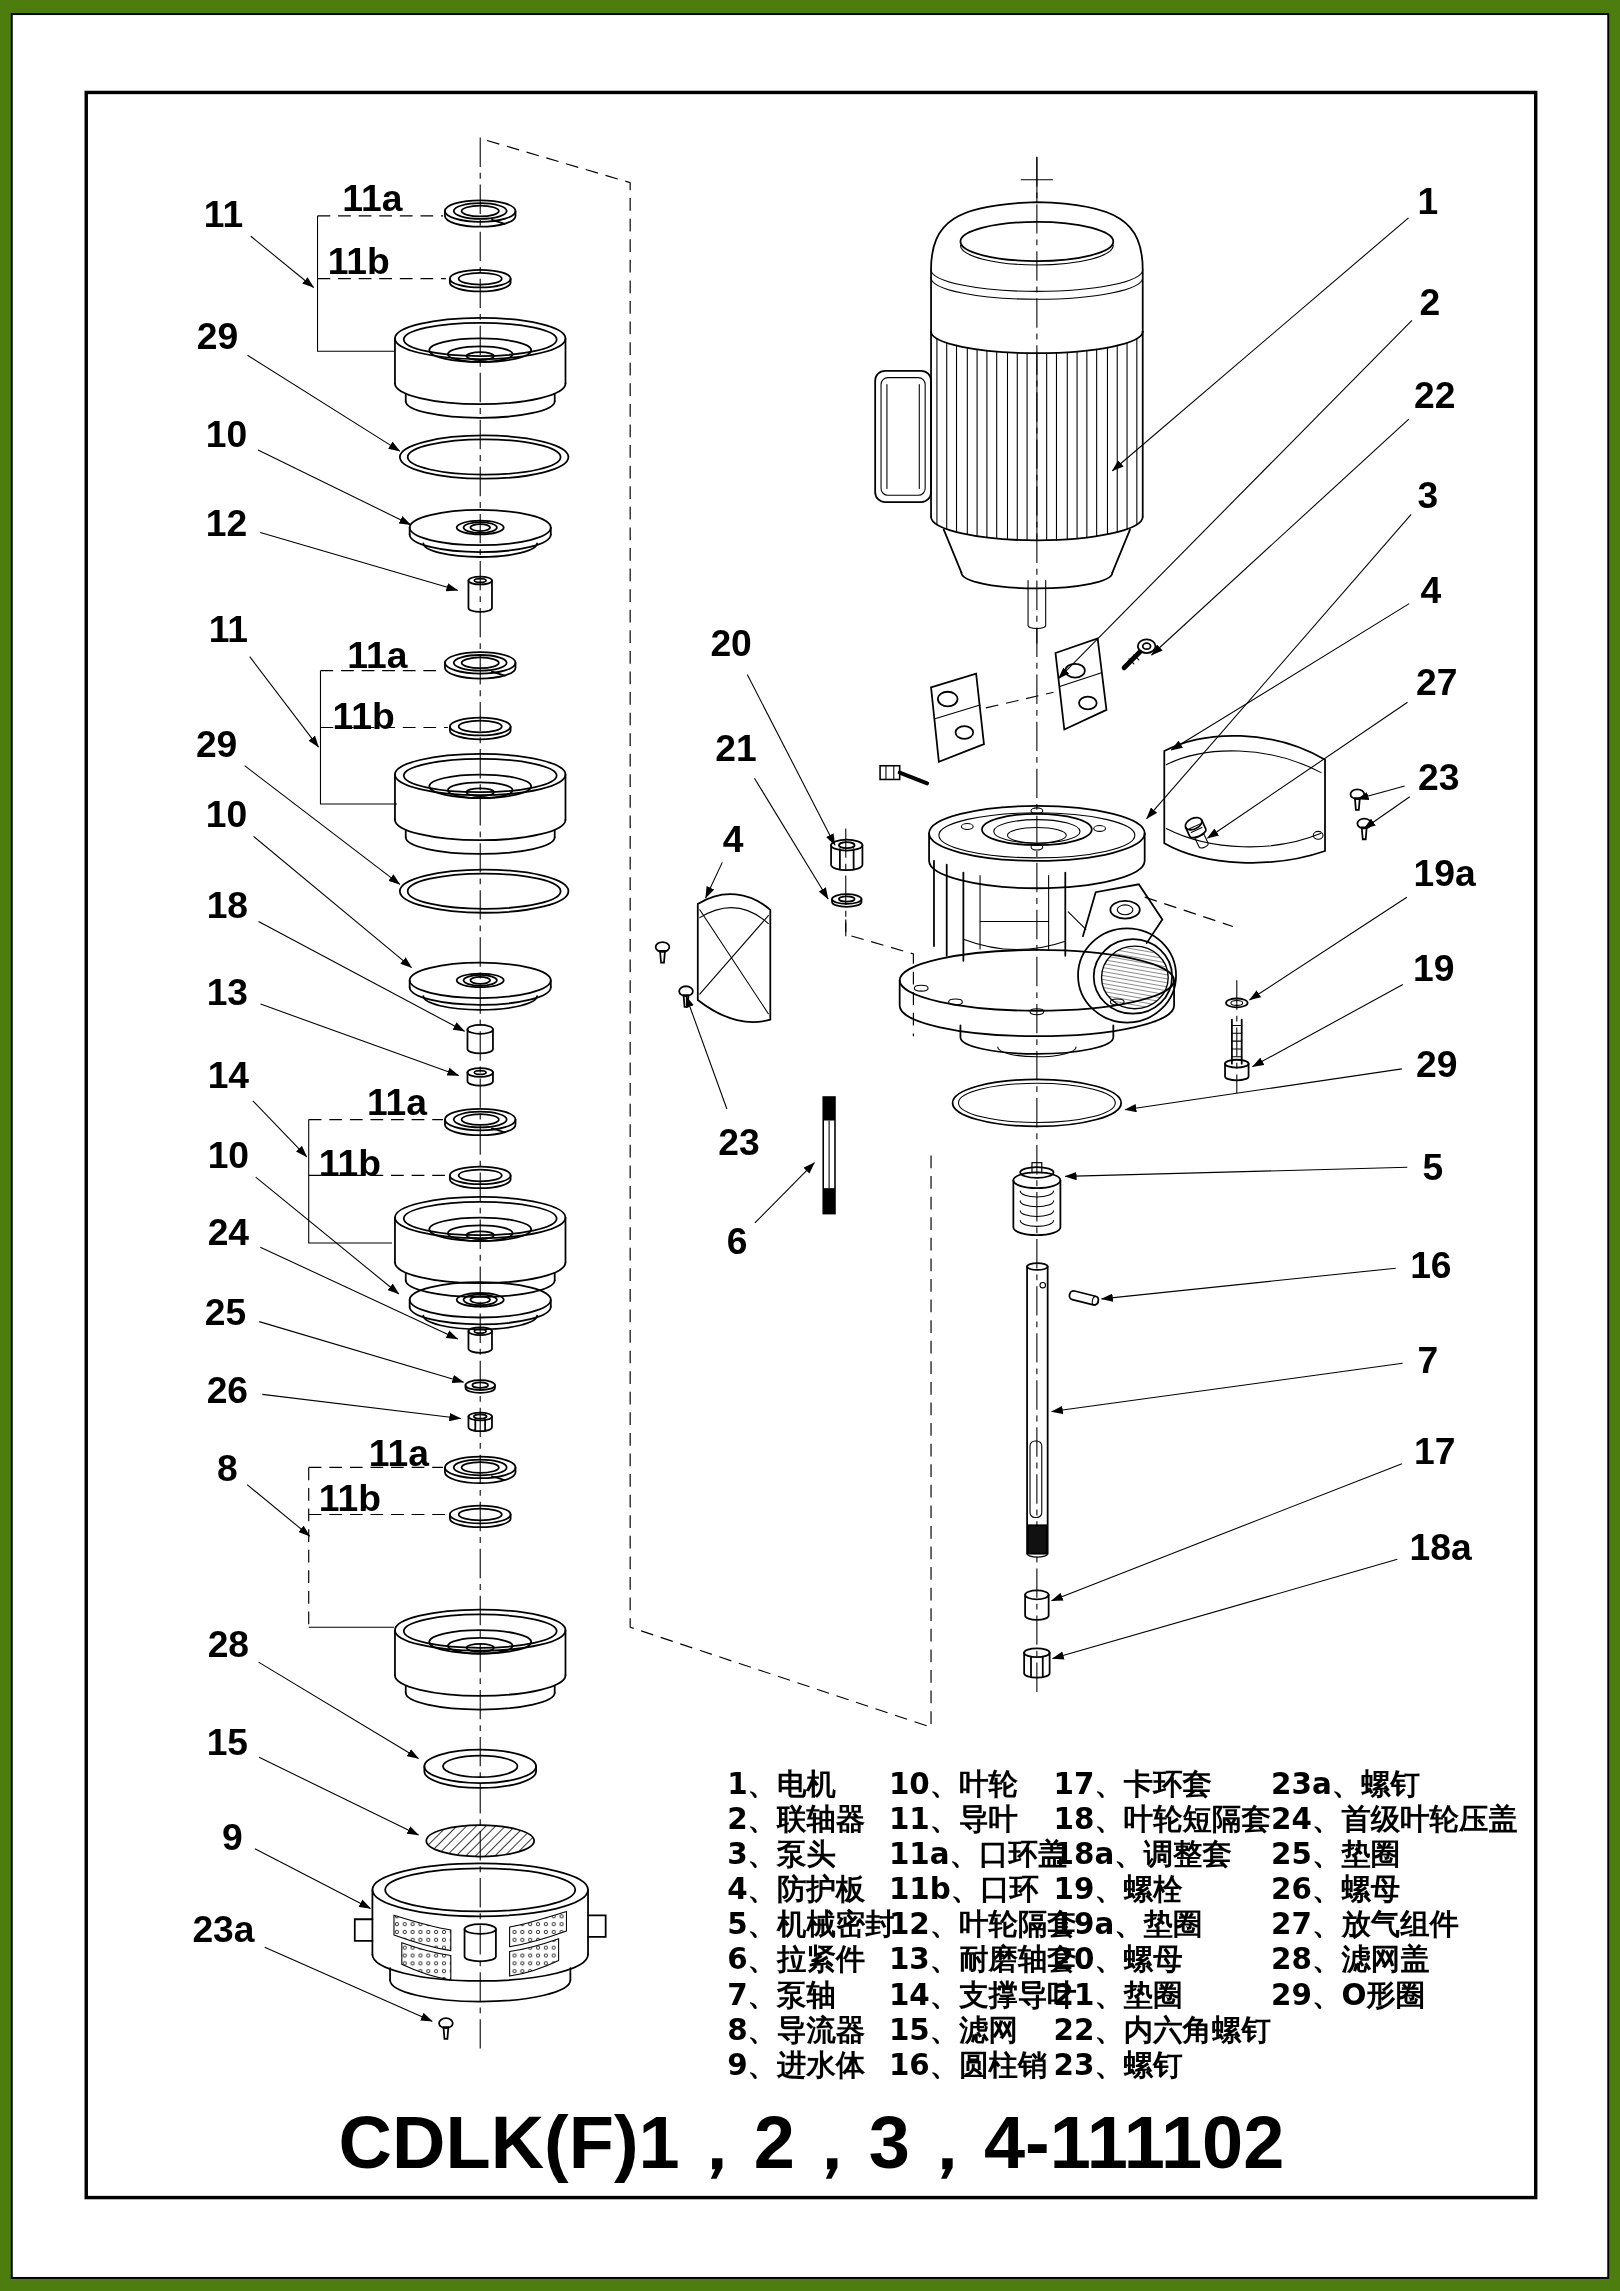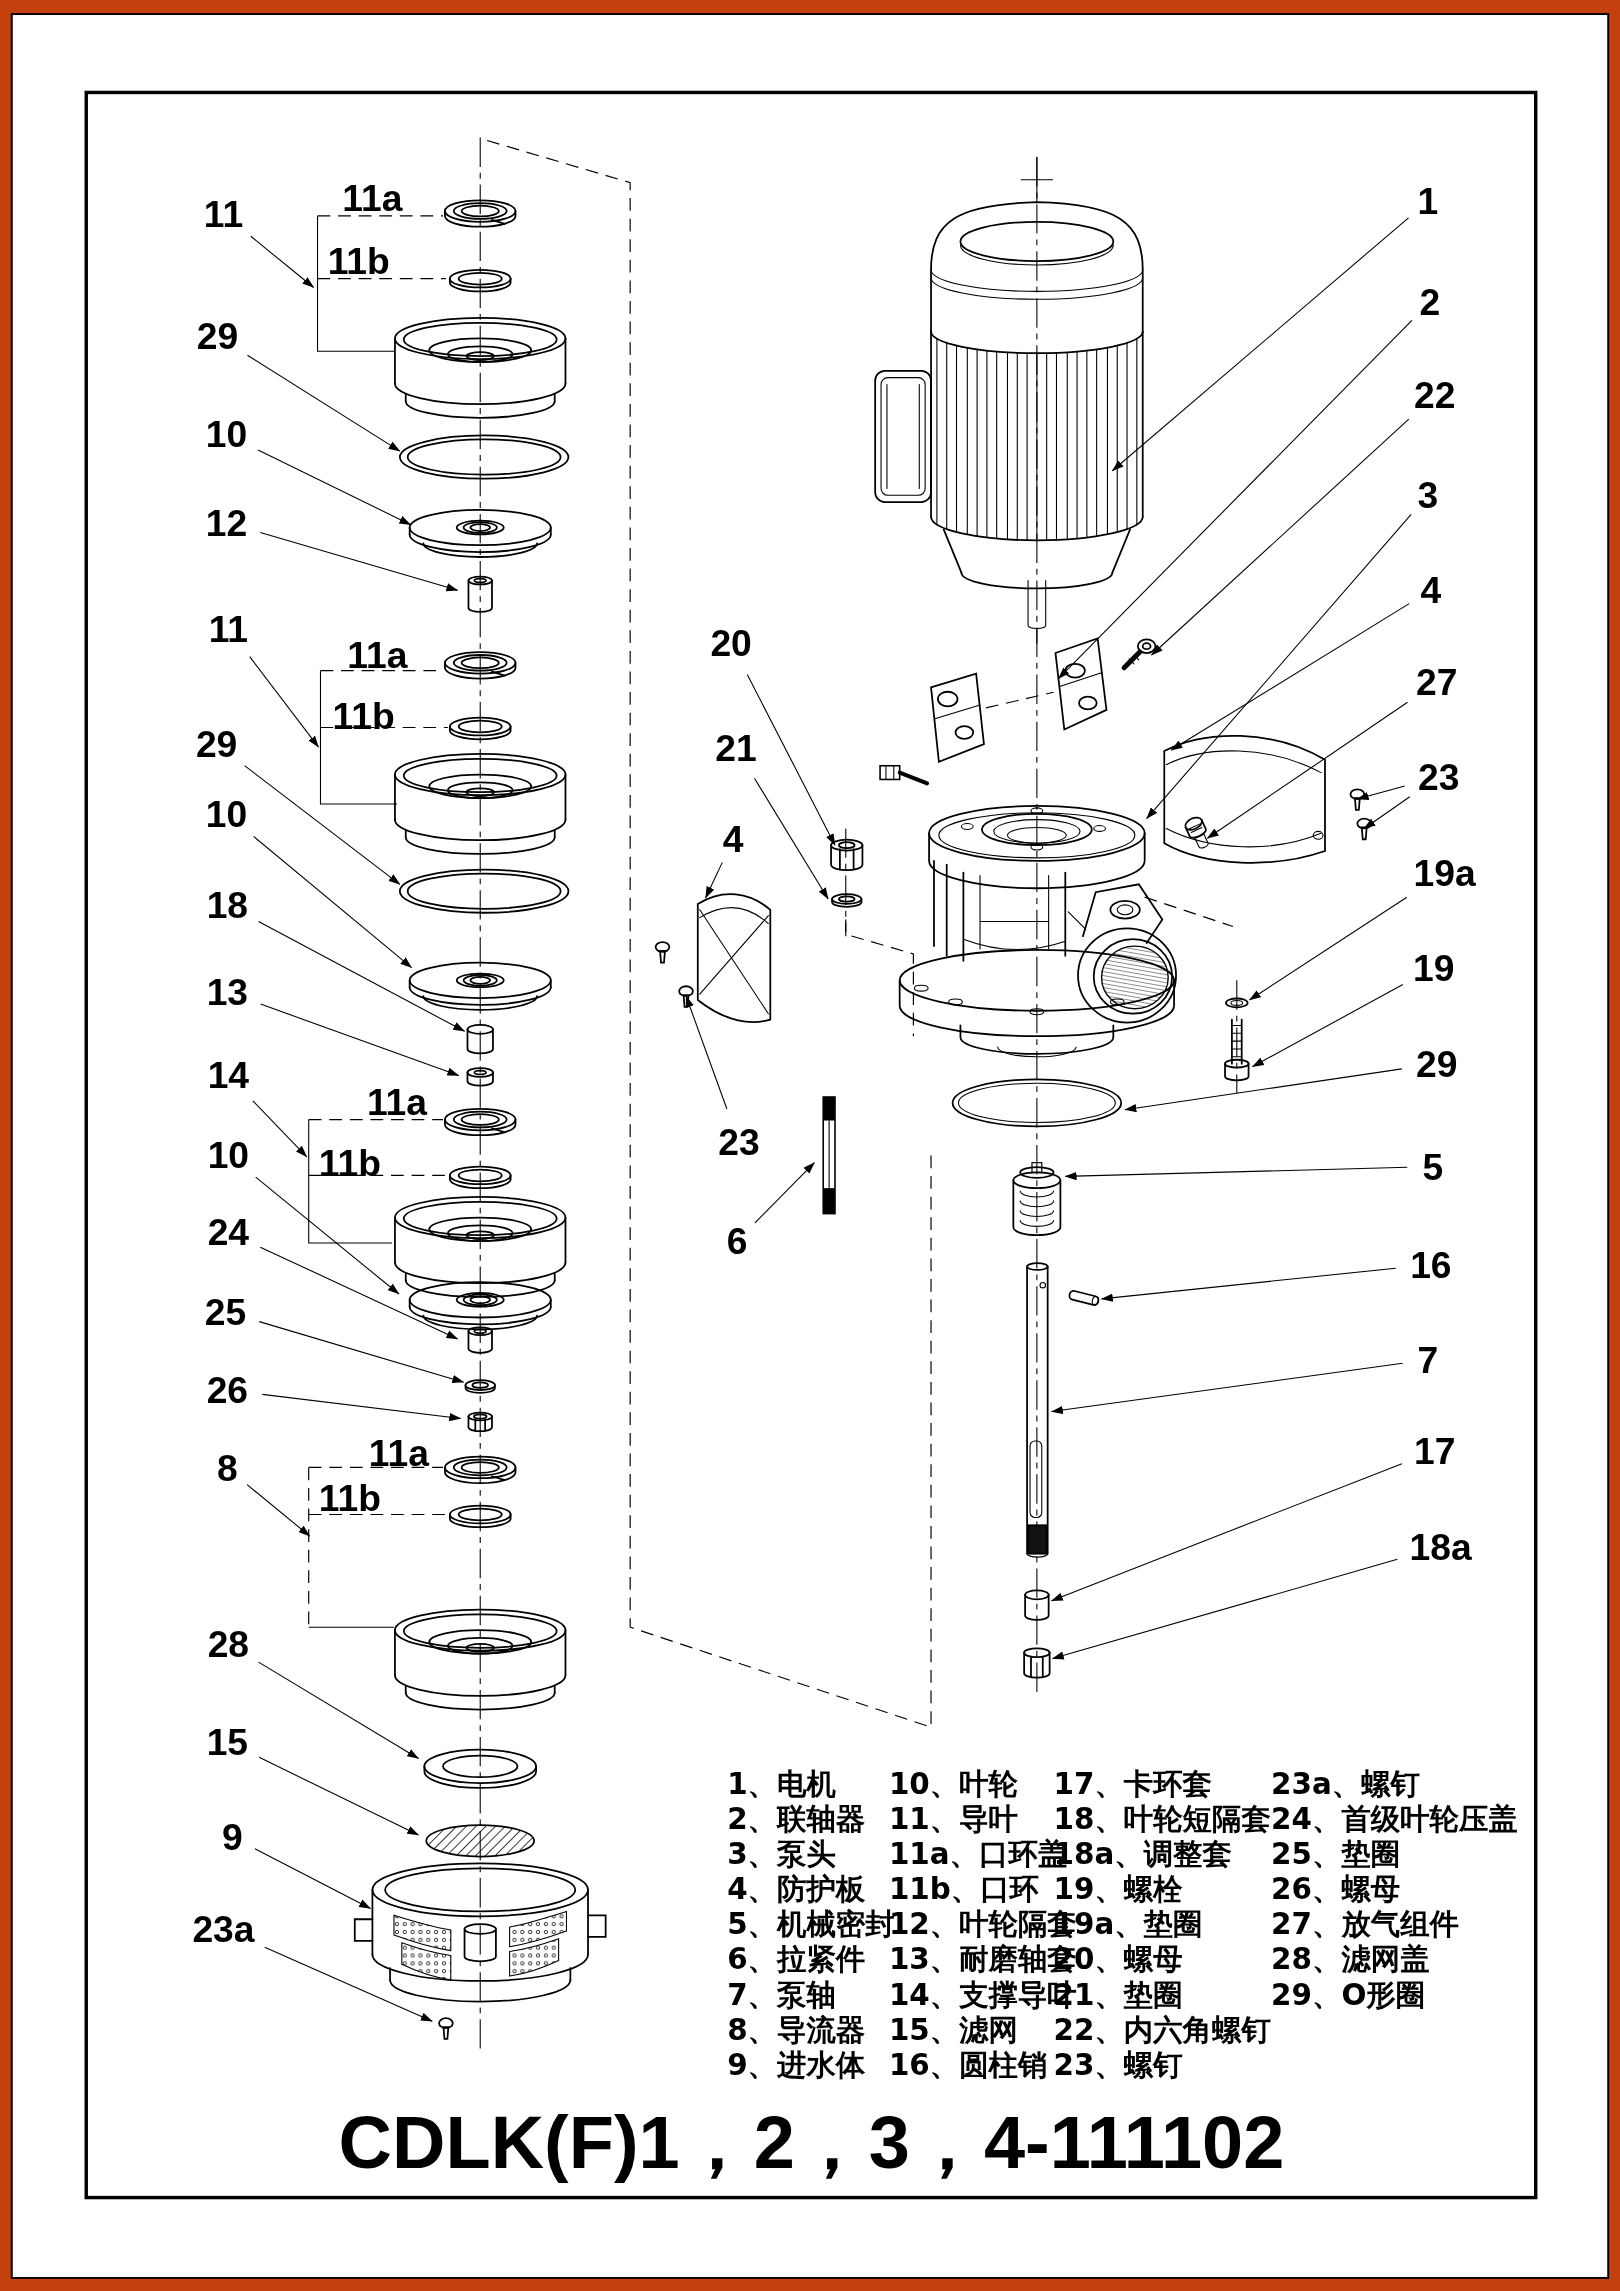--- a/index.html
+++ b/index.html
@@ -1,16 +1,16 @@
 <!DOCTYPE html>
 <html><head>
 <meta charset="utf-8">
 <style>
   html,body{margin:0;padding:0;background:#e8e8e8;}
-  .page{position:relative;width:1620px;height:2292px;background:#c2410c;margin:0 auto;
+  .page{position:relative;width:1620px;height:2292px;background:#4d7c0f;margin:0 auto;
         font-family:"Liberation Sans",sans-serif;}
   svg{position:absolute;left:0;top:0;}
   .ln{fill:none;stroke:#000;stroke-width:1.8;stroke-linecap:round;}
   .fine{fill:none;stroke:#000;stroke-width:1.1;}
   .leader{fill:none;stroke:#000;stroke-width:1.1;}
   .dash{fill:none;stroke:#000;stroke-width:1.2;stroke-dasharray:13 8;}
   .cdash{fill:none;stroke:#000;stroke-width:1.1;stroke-dasharray:30 6 6 6;}
   .callout{font:700 38px "Liberation Sans",sans-serif;fill:#000;}
   .part-row{font:700 30px "DejaVu Sans",sans-serif;fill:#000;}
   .title-text{font:700 76px "Liberation Sans",sans-serif;fill:#000;}

